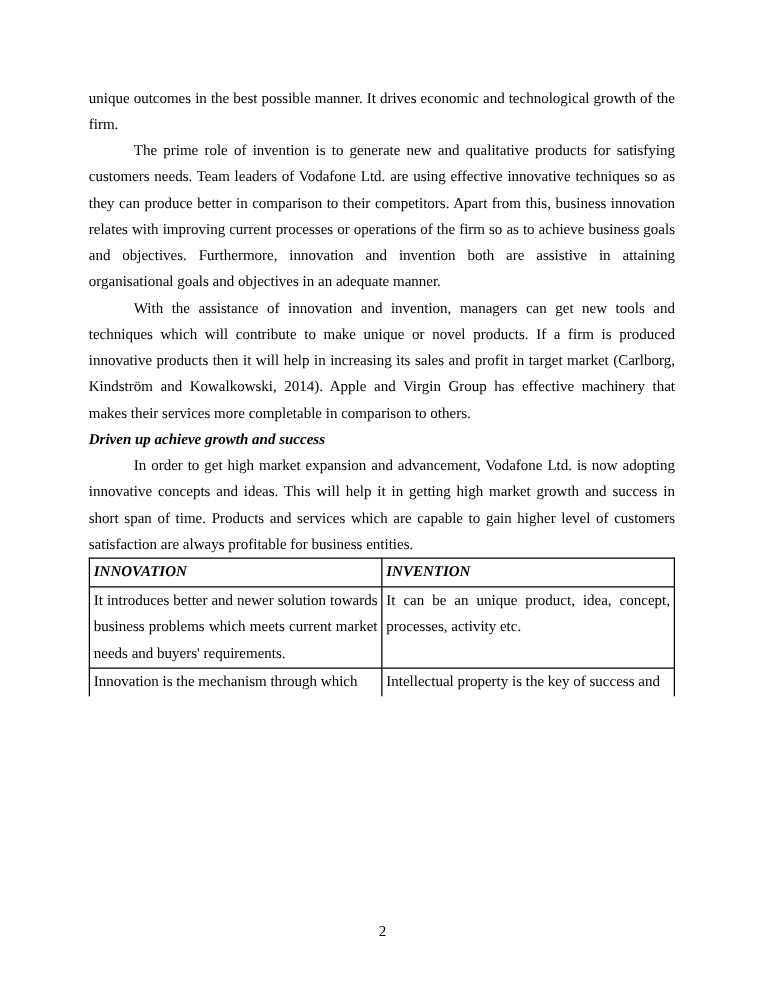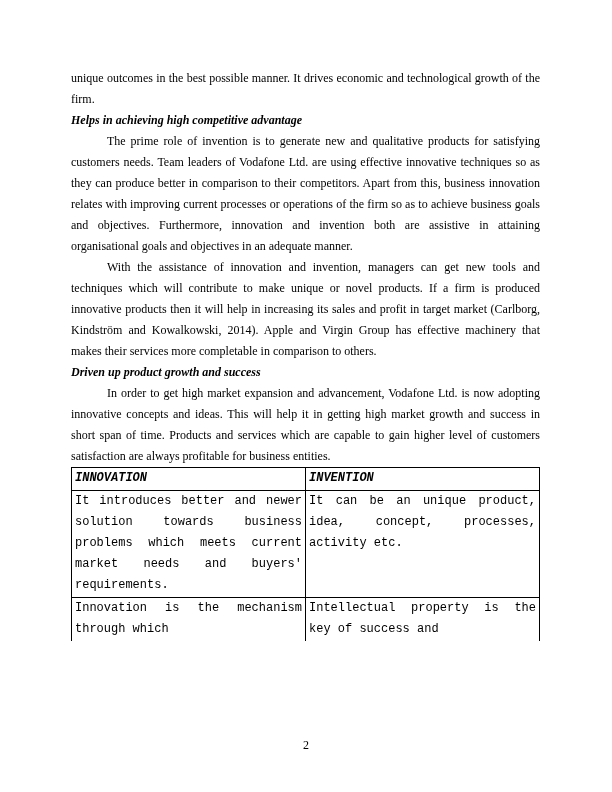--- a/index.html
+++ b/index.html
@@ -43,21 +43,20 @@
     width: 469px;
     table-layout: fixed;
     margin-top: 0;
   }
   table.cmp th, table.cmp td {
     border: 1px solid #000000;
     vertical-align: top;
     padding: 0 3px 1px 3px;
     line-height: 21px;
     font-size: 12px;
-    font-family: Liberation Mono, monospace;
   }
   table.cmp th {
     font-weight: bold;
     font-style: italic;
     text-align: left;
   }
   table.cmp td {
     text-align: justify;
   }
   table.cmp tr.cut th, table.cmp tr.cut td {
@@ -73,26 +72,25 @@
   }
 </style>
 </head>
 <body>
 
 <div class="page">
 
   <p class="body-par">unique outcomes in the best possible manner. It drives economic and technological growth of the firm.</p>
 
 
-  <p class="subheading">Helps in achieving high competitive advantage</p>
   <p class="body-par indent">The prime role of invention is to generate new and qualitative products for satisfying customers needs. Team leaders of Vodafone Ltd.  are using effective innovative techniques so as they can produce better in comparison to their competitors. Apart from this, business innovation relates with improving current processes or operations of the firm so as to achieve business goals and objectives. Furthermore, innovation and invention both are assistive in attaining organisational goals and objectives in an adequate manner.</p>
 
   <p class="body-par indent">With the assistance of innovation and invention, managers can get new tools and techniques which will contribute to make unique or novel products. If a firm is produced innovative products then it will help in increasing its sales and profit in target market (Carlborg, Kindström and Kowalkowski, 2014). Apple and Virgin Group has effective machinery that makes their services more completable in comparison to others.</p>
 
-  <p class="subheading">Driven up product growth and success</p>
+  <p class="subheading">Driven up achieve growth and success</p>
   <p class="body-par indent">In order to get high market expansion and advancement, Vodafone Ltd.  is now adopting innovative concepts and ideas. This will help it in getting high market growth and success in short span of time. Products and services which are capable to gain higher level of customers satisfaction are always profitable for business entities.</p>
 
   <table class="cmp">
     <tbody>
       <tr>
         <th>INNOVATION</th>
         <th>INVENTION</th>
       </tr>
       <tr>
         <td>It introduces better and newer solution towards business problems which meets current market needs and buyers' requirements.</td>

